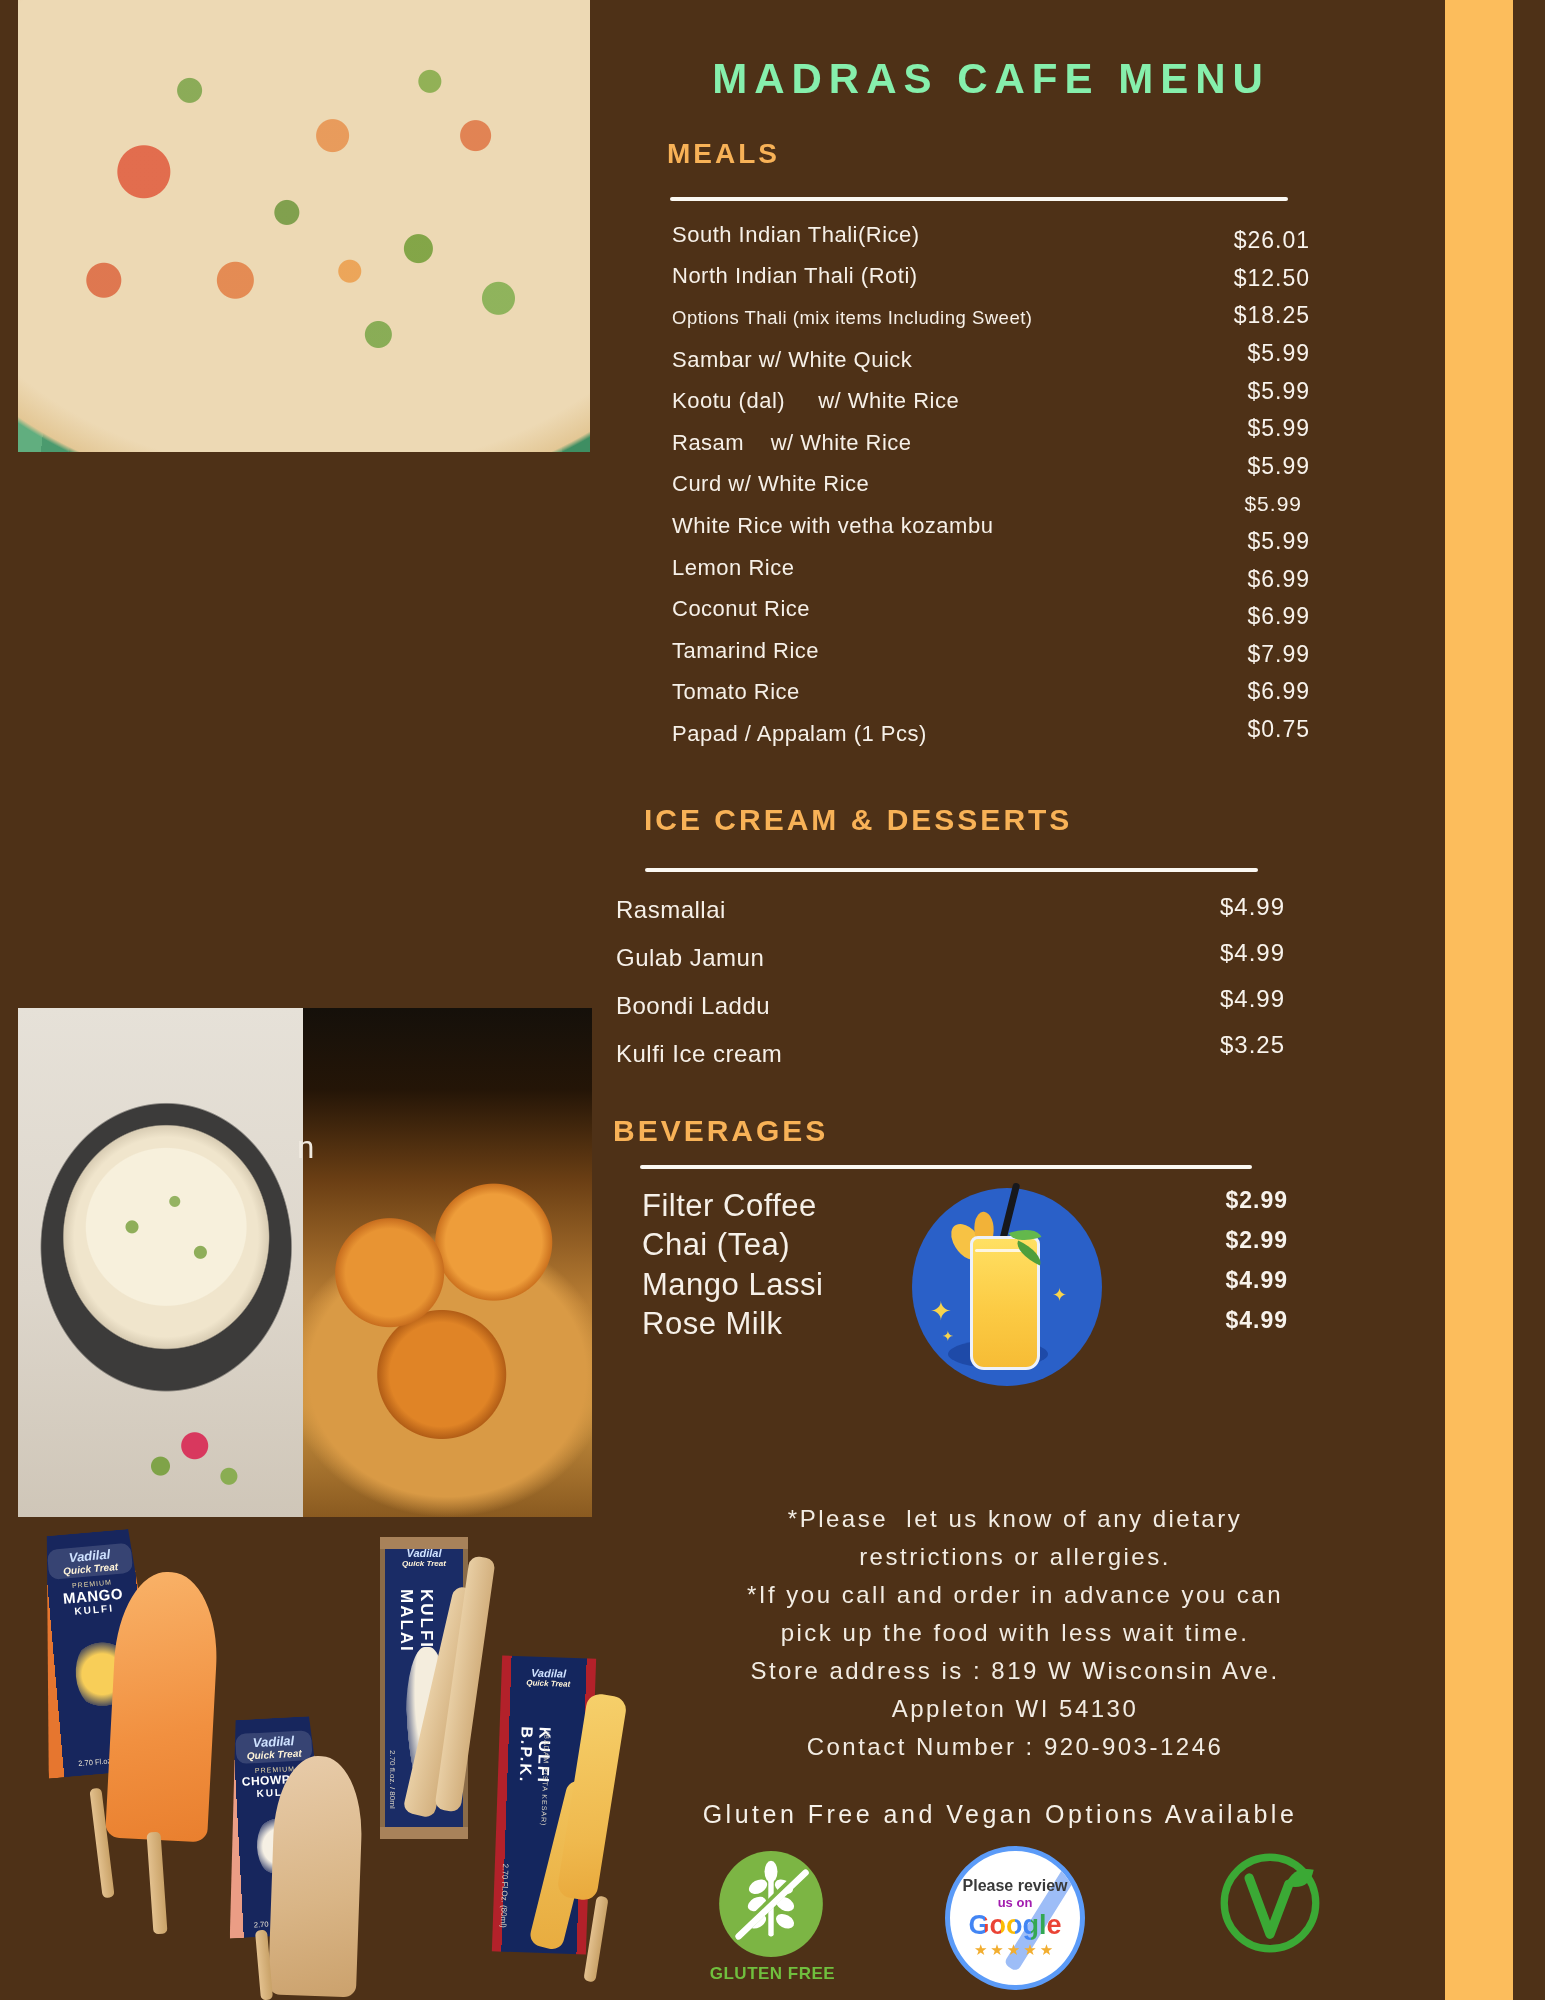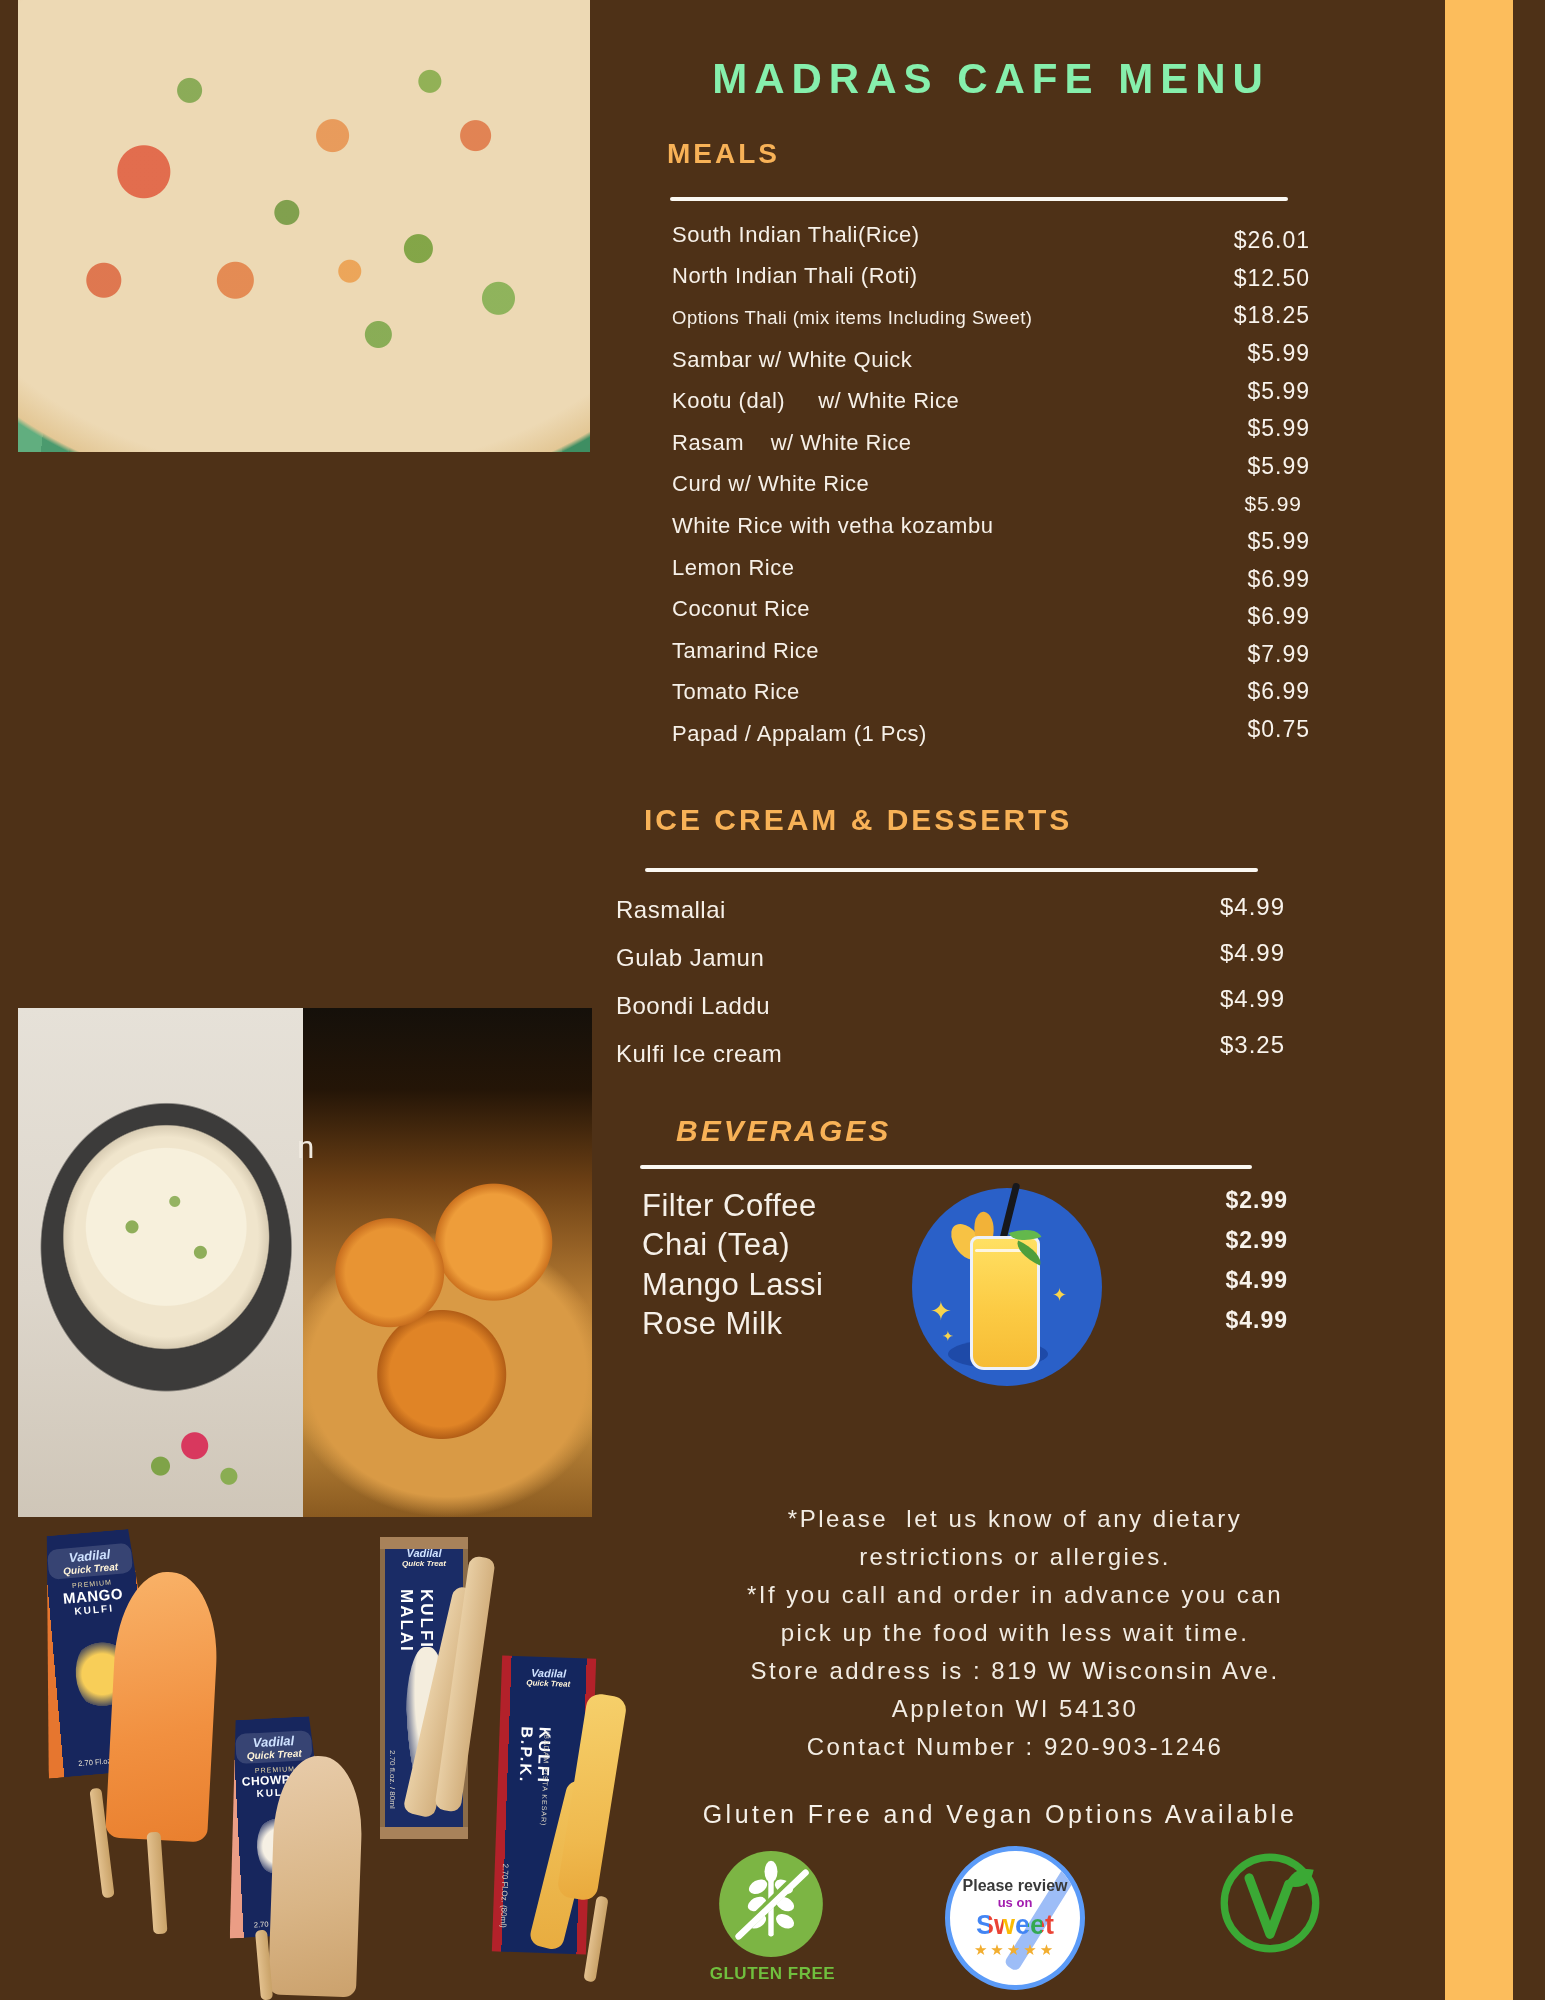--- a/index.html
+++ b/index.html
@@ -131,21 +131,21 @@
     background:linear-gradient(165deg,#F2C45C,#E8AC3F);}
   .stick-b1{left:590px;top:1896px;width:12px;height:86px;transform:rotate(9deg);}
   
   .menu-title{
     left:660px;top:26px;width:662px;text-align:center;
     font-size:42px;font-weight:800;letter-spacing:7px;color:#86efac;margin-top:29px;
   }
   .sec-head{font-weight:800;color:#F8B257;letter-spacing:3px;}
   .meals-head{left:667px;top:138px;font-size:28px;}
   .desserts-head{left:644px;top:803px;font-size:30px;}
-  .bev-head{left:676px;top:1114px;font-size:30px;font-style:italic;}
+  .bev-head{left:613px;top:1114px;font-size:30px;}
   .divider{height:4px;background:#FBF8F2;border-radius:2px;}
   .meals-div{left:670px;top:197px;width:618px;}
   .desserts-div{left:645px;top:868px;width:613px;}
   .bev-div{left:640px;top:1165px;width:612px;}
   ul.col{list-style:none;margin:0;padding:0;}
   ul.col li{display:flex;align-items:center;white-space:pre;}
   .names{color:#F6F0E8;}
   .prices{color:#F8F3EC;text-align:right;}
   .prices li{justify-content:flex-end;}
   .meals-names{left:672px;top:214px;width:420px;}
@@ -377,21 +377,21 @@
       <line x1="22" y1="76" x2="80" y2="20" stroke="#7CB544" stroke-width="9"></line>
       <line x1="20" y1="80" x2="82" y2="21" stroke="#FFFFFF" stroke-width="6" stroke-linecap="round"></line>
     </svg>
   </div>
   <div class="abs gluten-label">GLUTEN FREE</div>
 
   <div class="abs badge-google">
     <div class="pencil"></div>
     <div class="g-line1">Please review</div>
     <div class="g-line2">us on</div>
-    <div class="g-logo">Sweet</div>
+    <div class="g-logo">Google</div>
     <div class="g-stars">★★★★★</div>
   </div>
 
   <div class="abs badge-vegan">
     <svg viewBox="0 0 100 100" width="104" height="104">
       <circle cx="50" cy="50" r="44" fill="none" stroke="#3BA935" stroke-width="7"></circle>
       <polyline points="30,26 50,80 68,32" fill="none" stroke="#3BA935" stroke-width="9" stroke-linecap="round" stroke-linejoin="round"></polyline>
       <path d="M66,30 Q74,14 92,18 Q88,38 68,34 Z" fill="#3BA935"></path>
     </svg>
   </div>

